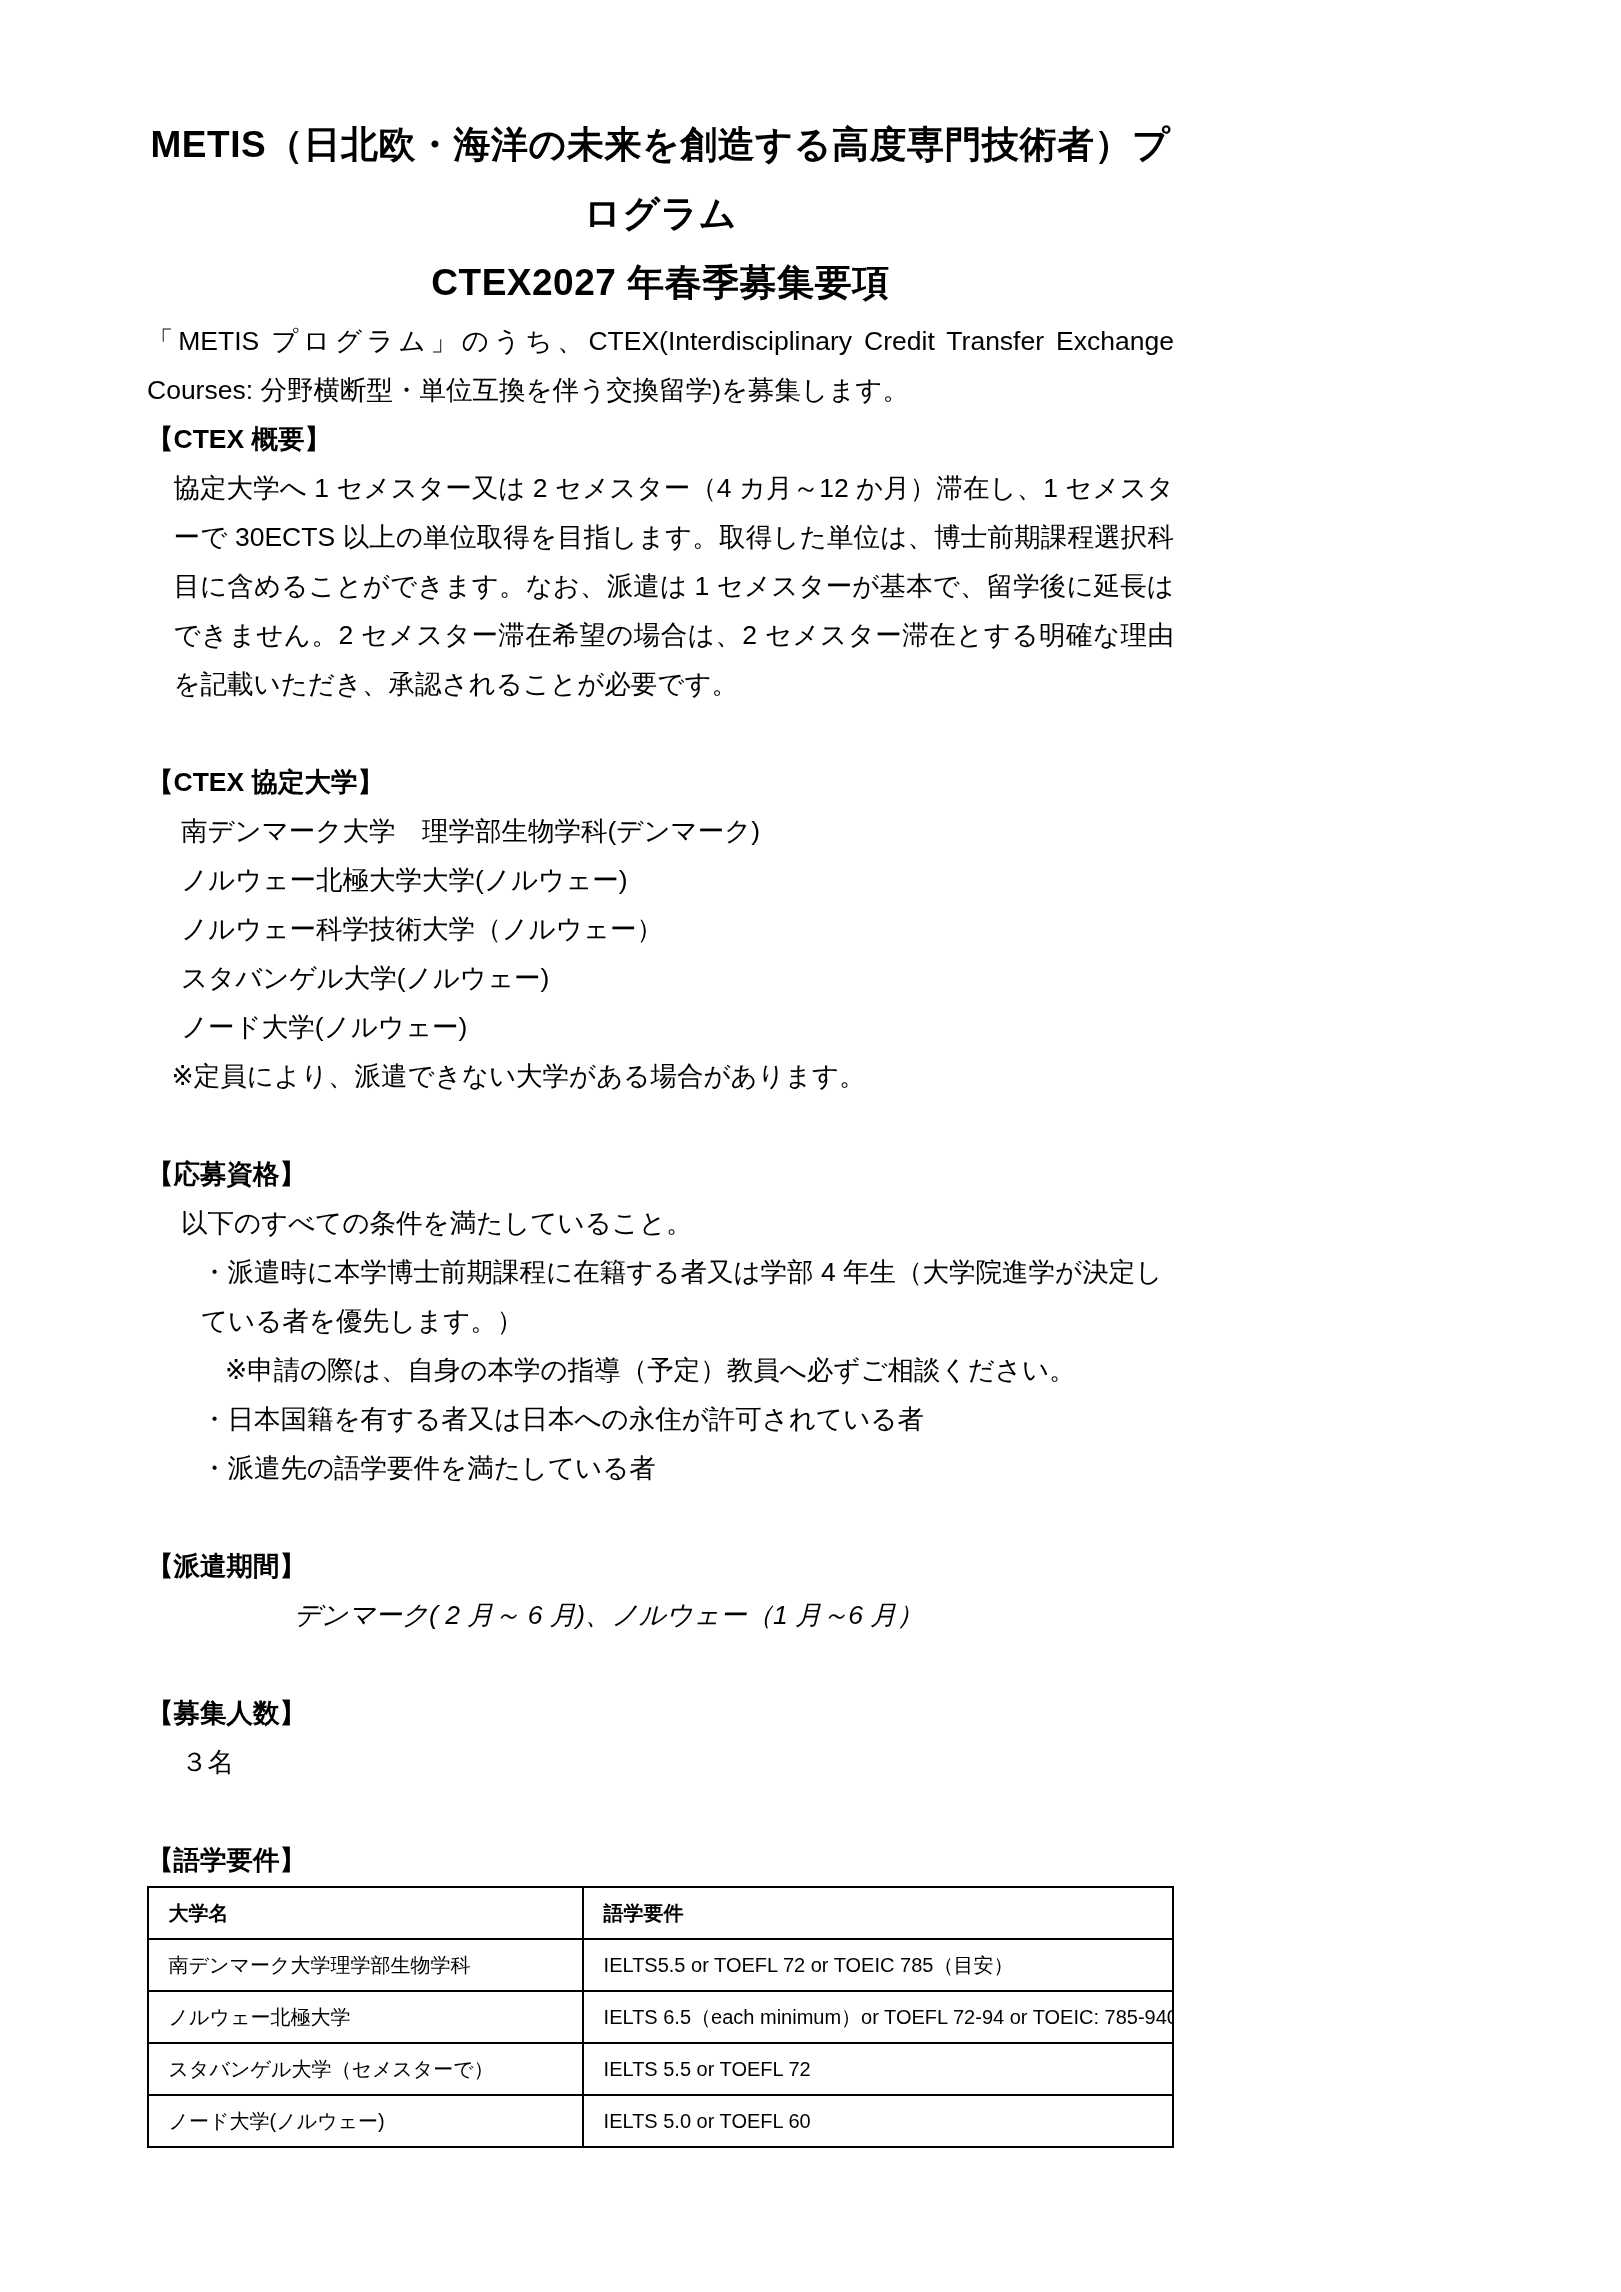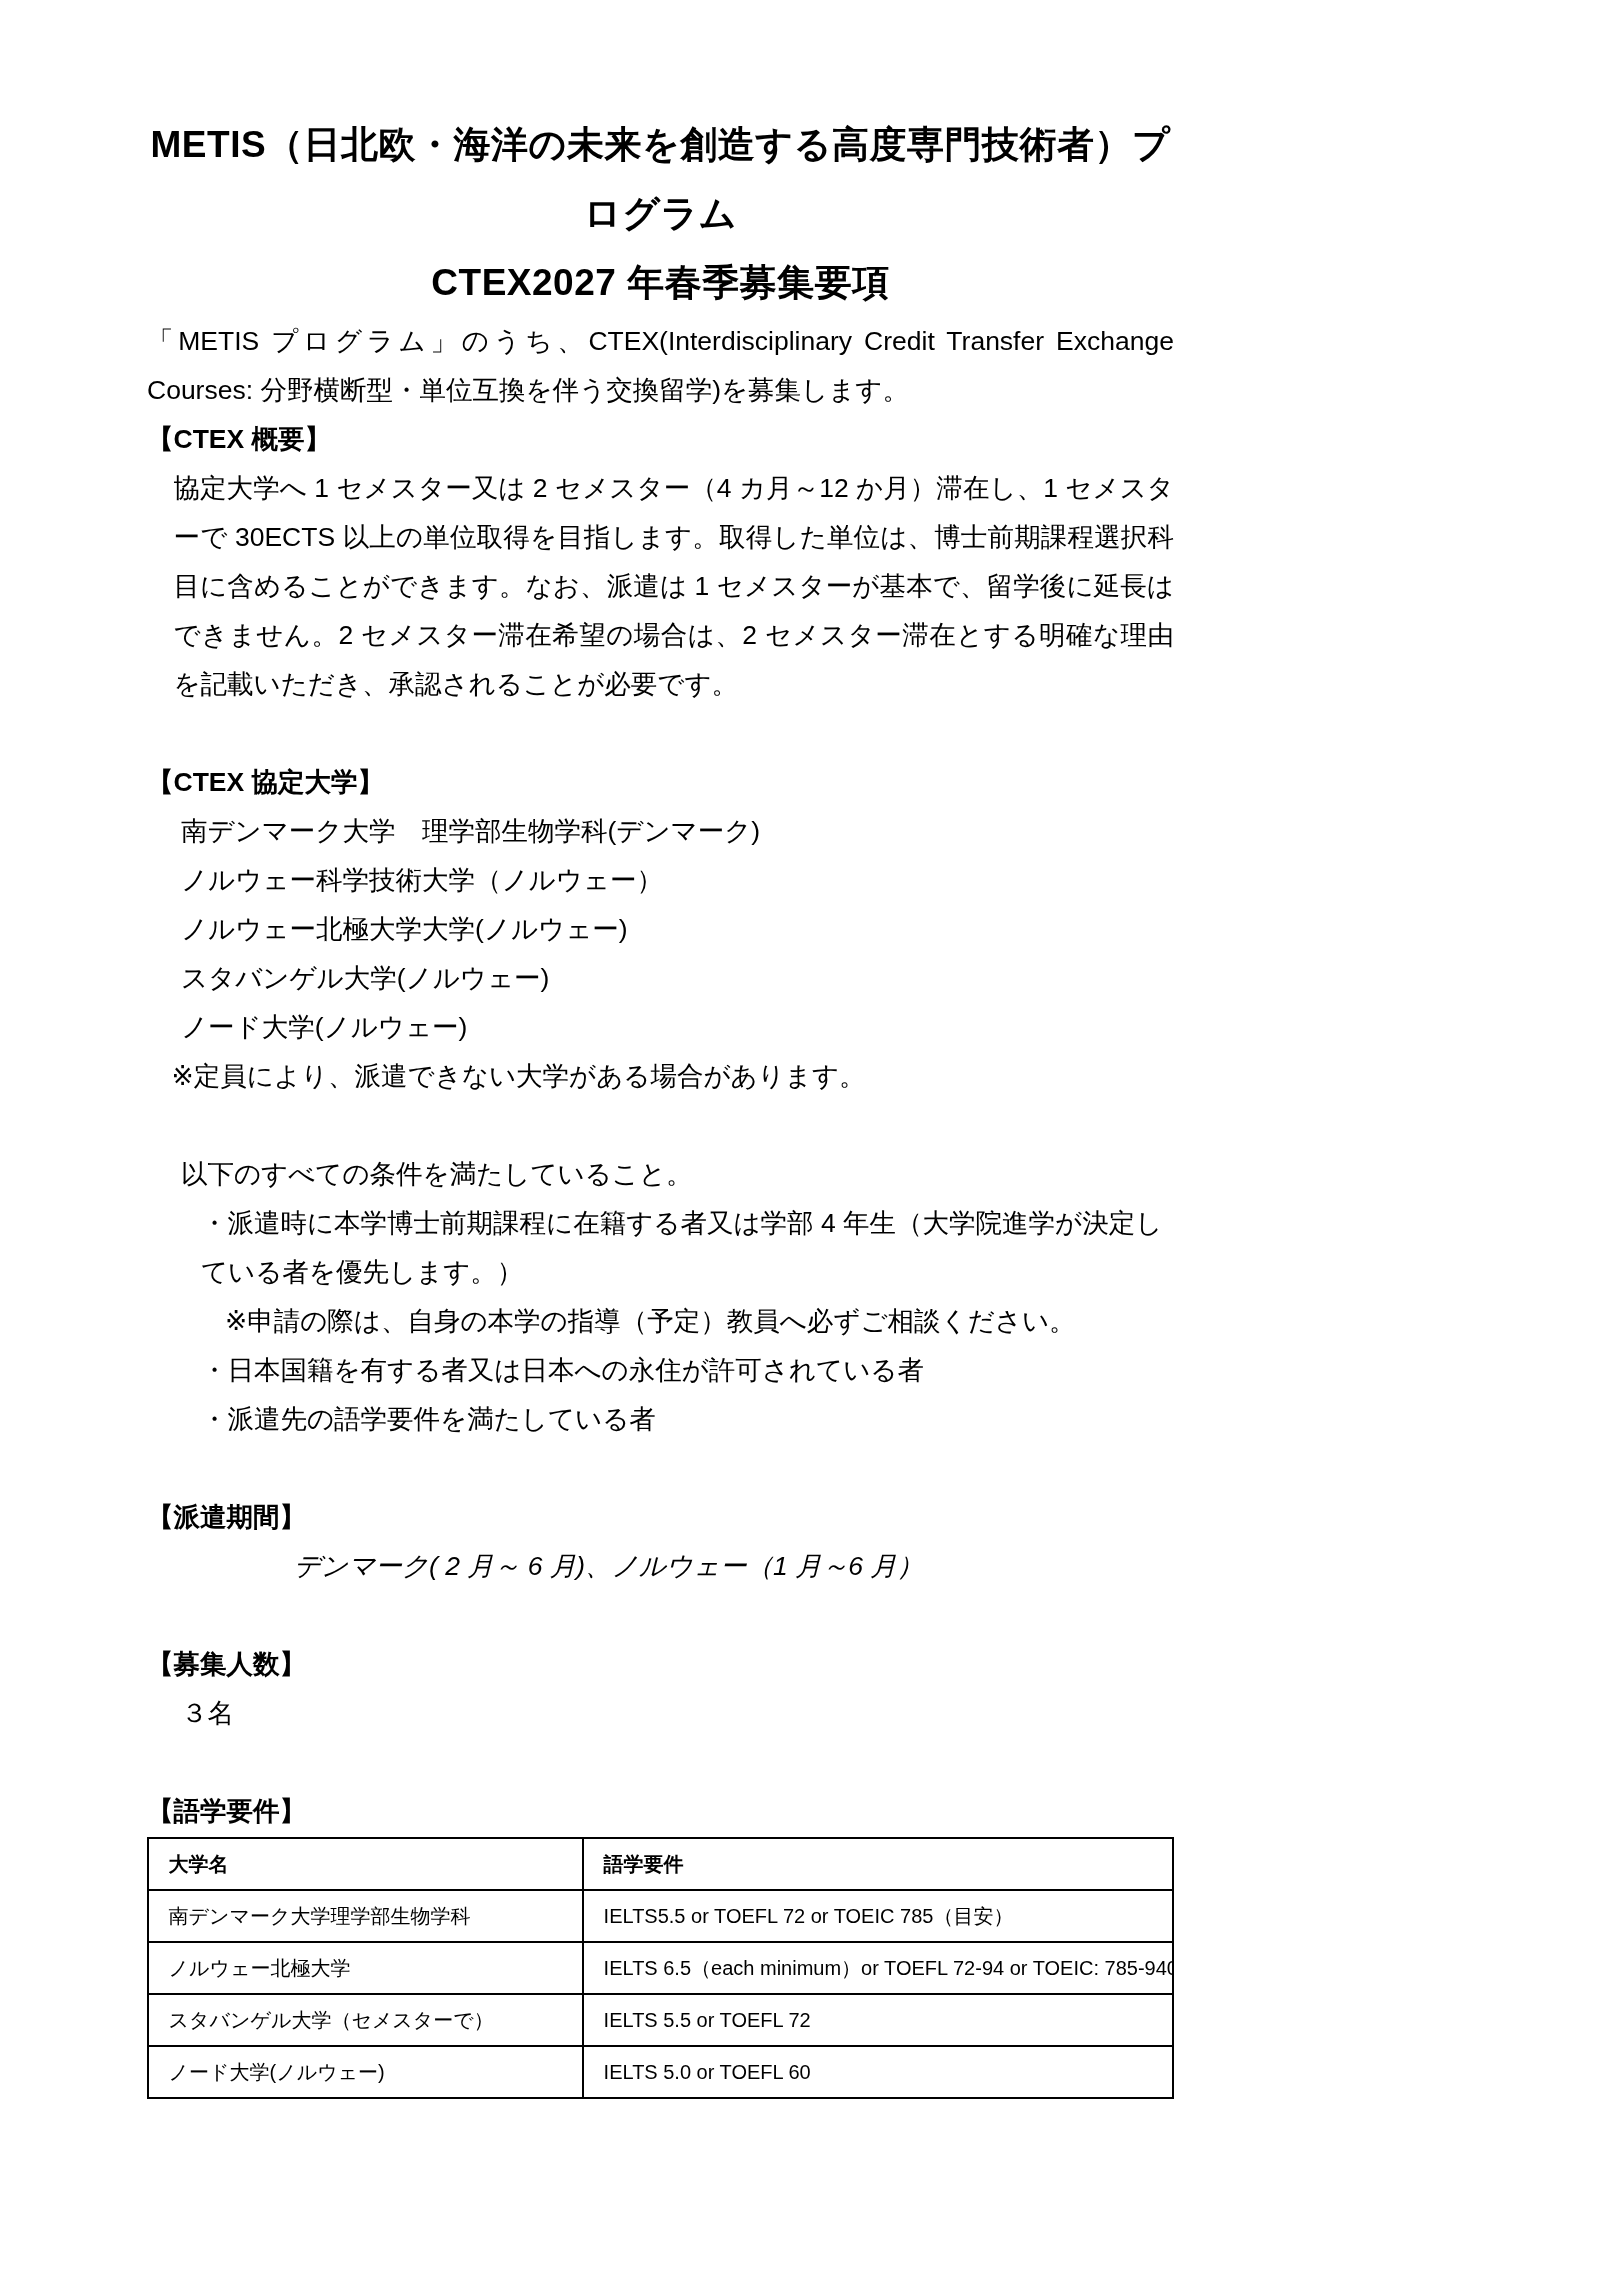--- a/index.html
+++ b/index.html
@@ -66,28 +66,29 @@
 
   <p class="line para">「METIS プログラム」のうち、CTEX(Interdisciplinary Credit Transfer Exchange Courses: 分野横断型・単位互換を伴う交換留学)を募集します。</p>
 
   <div class="line heading">【CTEX 概要】</div>
   <p class="line para indent-body">協定大学へ 1 セメスター又は 2 セメスター（4 カ月～12 か月）滞在し、1 セメスターで 30ECTS 以上の単位取得を目指します。取得した単位は、博士前期課程選択科目に含めることができます。なお、派遣は 1 セメスターが基本で、留学後に延長はできません。2 セメスター滞在希望の場合は、2 セメスター滞在とする明確な理由を記載いただき、承認されることが必要です。</p>
 
   <div class="gap"></div>
 
   <div class="line heading">【CTEX 協定大学】</div>
   <div class="line indent-list">南デンマーク大学　理学部生物学科(デンマーク)</div>
+  <div class="line indent-list">ノルウェー北極大学大学(ノルウェー)</div>
   <div class="line indent-list">ノルウェー科学技術大学（ノルウェー）</div>
-  <div class="line indent-list">ノルウェー北極大学大学(ノルウェー)</div>
   <div class="line indent-list">スタバンゲル大学(ノルウェー)</div>
   <div class="line indent-list">ノード大学(ノルウェー)</div>
   <div class="line indent-note">※定員により、派遣できない大学がある場合があります。</div>
 
   <div class="gap"></div>
 
+  <div class="line heading">【応募資格】</div>
   <div class="line indent-list">以下のすべての条件を満たしていること。</div>
   <div class="line indent-bullet">・派遣時に本学博士前期課程に在籍する者又は学部 4 年生（大学院進学が決定している者を優先します。）</div>
   <div class="line indent-note2">※申請の際は、自身の本学の指導（予定）教員へ必ずご相談ください。</div>
   <div class="line indent-bullet">・日本国籍を有する者又は日本への永住が許可されている者</div>
   <div class="line indent-bullet">・派遣先の語学要件を満たしている者</div>
 
   <div class="gap"></div>
 
   <div class="line heading">【派遣期間】</div>
   <div class="line indent-detail">デンマーク( 2 月～ 6 月)、ノルウェー（1 月～6 月）</div>

